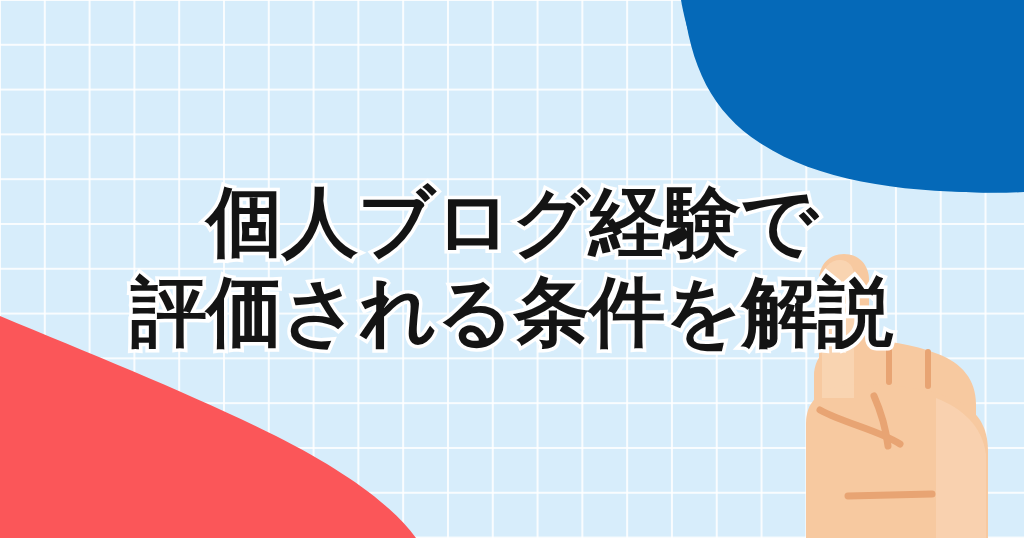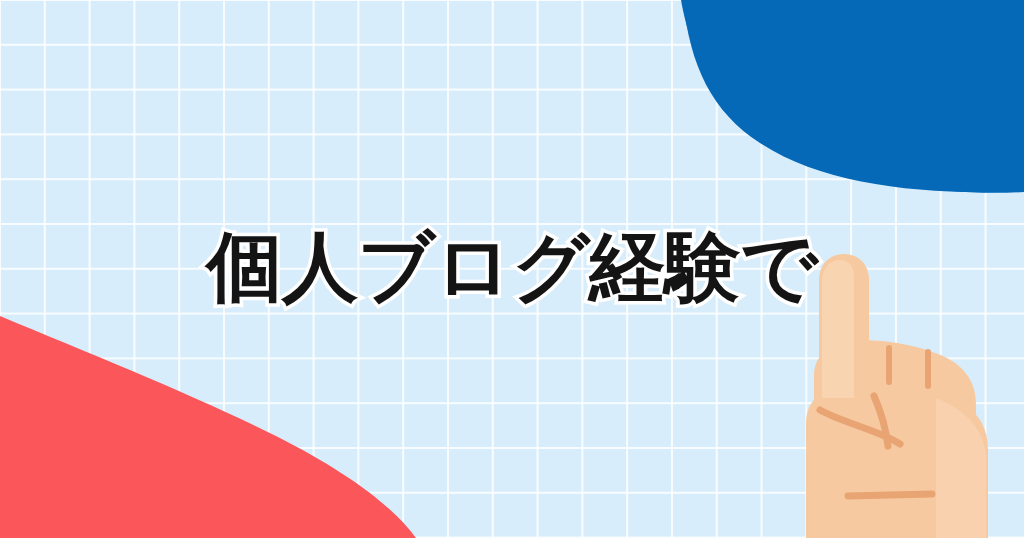--- a/index.html
+++ b/index.html
@@ -142,15 +142,16 @@
                C 60,176 92,182 114,196"></path>
       <path fill="none" stroke="#e8a473" stroke-width="7" stroke-linecap="round" d="M88,148
                C 96,166 100,182 102,198"></path>
 
       <path fill="none" stroke="#e8a473" stroke-width="7" stroke-linecap="round" d="M62,248 L146,246"></path>
     </g>
   </svg>
 
   <div class="headline">
     <div class="hl-line l1">個人ブログ経験で</div>
+    <div class="hl-line l3">評価される条件を解説</div>
   </div>
 
 </div>
 
 </body></html>

